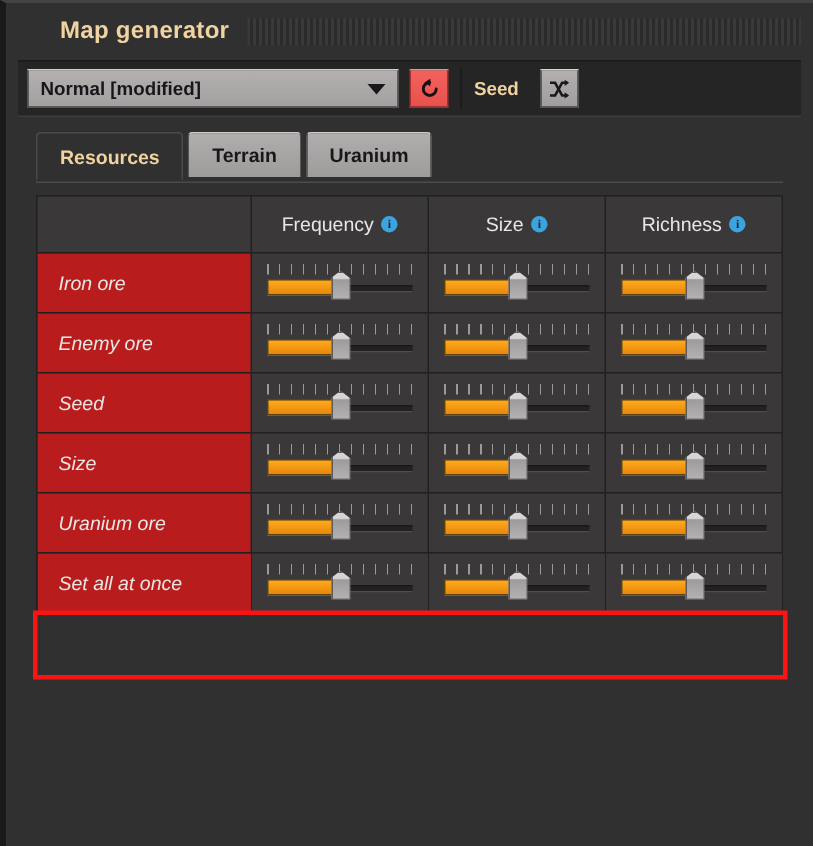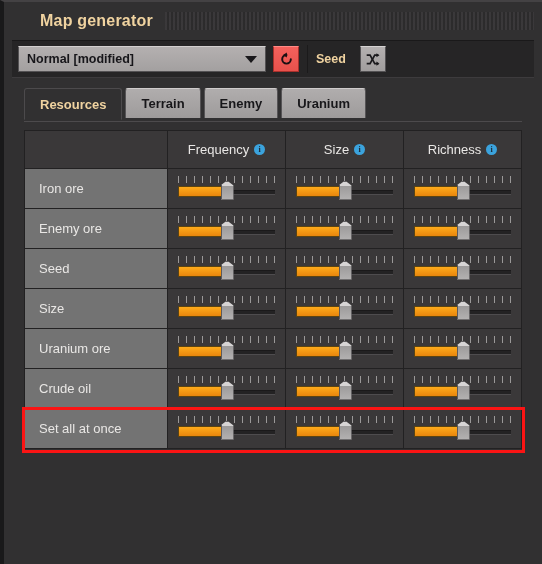--- a/index.html
+++ b/index.html
@@ -245,25 +245,26 @@
     font-weight: bold;
     font-family: "Liberation Serif", serif;
     display: inline-flex;
     align-items: center;
     justify-content: center;
     line-height: 1;
     cursor: pointer;
   }
   .row-label {
     height: 40px;
-    background: #737373;
+    background: #b91c1c;
     color: #e9e7e5;
     font-size: 13px;
     padding-left: 14px;
     vertical-align: middle;
+    font-style: italic;
   }
   .slider-cell {
     height: 40px;
     background: #3a3839;
     vertical-align: middle;
     padding: 0 8px;
   }
 
   
   .slider {
@@ -365,23 +366,20 @@
 
 
   <div class="tabs">
       <div class="tab active">
         <span>Resources</span>
       </div>
       <div class="tab inactive">
         <span>Terrain</span>
       </div>
       <div class="tab inactive">
-        <span>Enemy</span>
-      </div>
-      <div class="tab inactive">
         <span>Uranium</span>
       </div>
     </div>
 
   <div class="table-wrap" style="position: relative;">
     <table class="grid">
       <thead>
         <tr>
             <th class="hdr-cell col-name"></th>
             <th class="hdr-cell">
@@ -533,47 +531,20 @@
             </td>
             <td class="slider-cell">
               <div class="slider">
                 <div class="ticks"></div>
                 <div class="track"></div>
                 <div class="fill" style="width: calc(50% - 2px);"></div>
                 <div class="handle" style="left: 50%;"></div>
               </div>
             </td>
           </tr>
-          <tr>
-            <td class="row-label col-name"><span>Crude oil</span></td>
-            <td class="slider-cell">
-              <div class="slider">
-                <div class="ticks"></div>
-                <div class="track"></div>
-                <div class="fill" style="width: calc(50% - 2px);"></div>
-                <div class="handle" style="left: 50%;"></div>
-              </div>
-            </td>
-            <td class="slider-cell">
-              <div class="slider">
-                <div class="ticks"></div>
-                <div class="track"></div>
-                <div class="fill" style="width: calc(50% - 2px);"></div>
-                <div class="handle" style="left: 50%;"></div>
-              </div>
-            </td>
-            <td class="slider-cell">
-              <div class="slider">
-                <div class="ticks"></div>
-                <div class="track"></div>
-                <div class="fill" style="width: calc(50% - 2px);"></div>
-                <div class="handle" style="left: 50%;"></div>
-              </div>
-            </td>
-          </tr>
           <tr class="highlight">
             <td class="row-label col-name"><span>Set all at once</span></td>
             <td class="slider-cell">
               <div class="slider">
                 <div class="ticks"></div>
                 <div class="track"></div>
                 <div class="fill" style="width: calc(50% - 2px);"></div>
                 <div class="handle" style="left: 50%;"></div>
               </div>
             </td>

